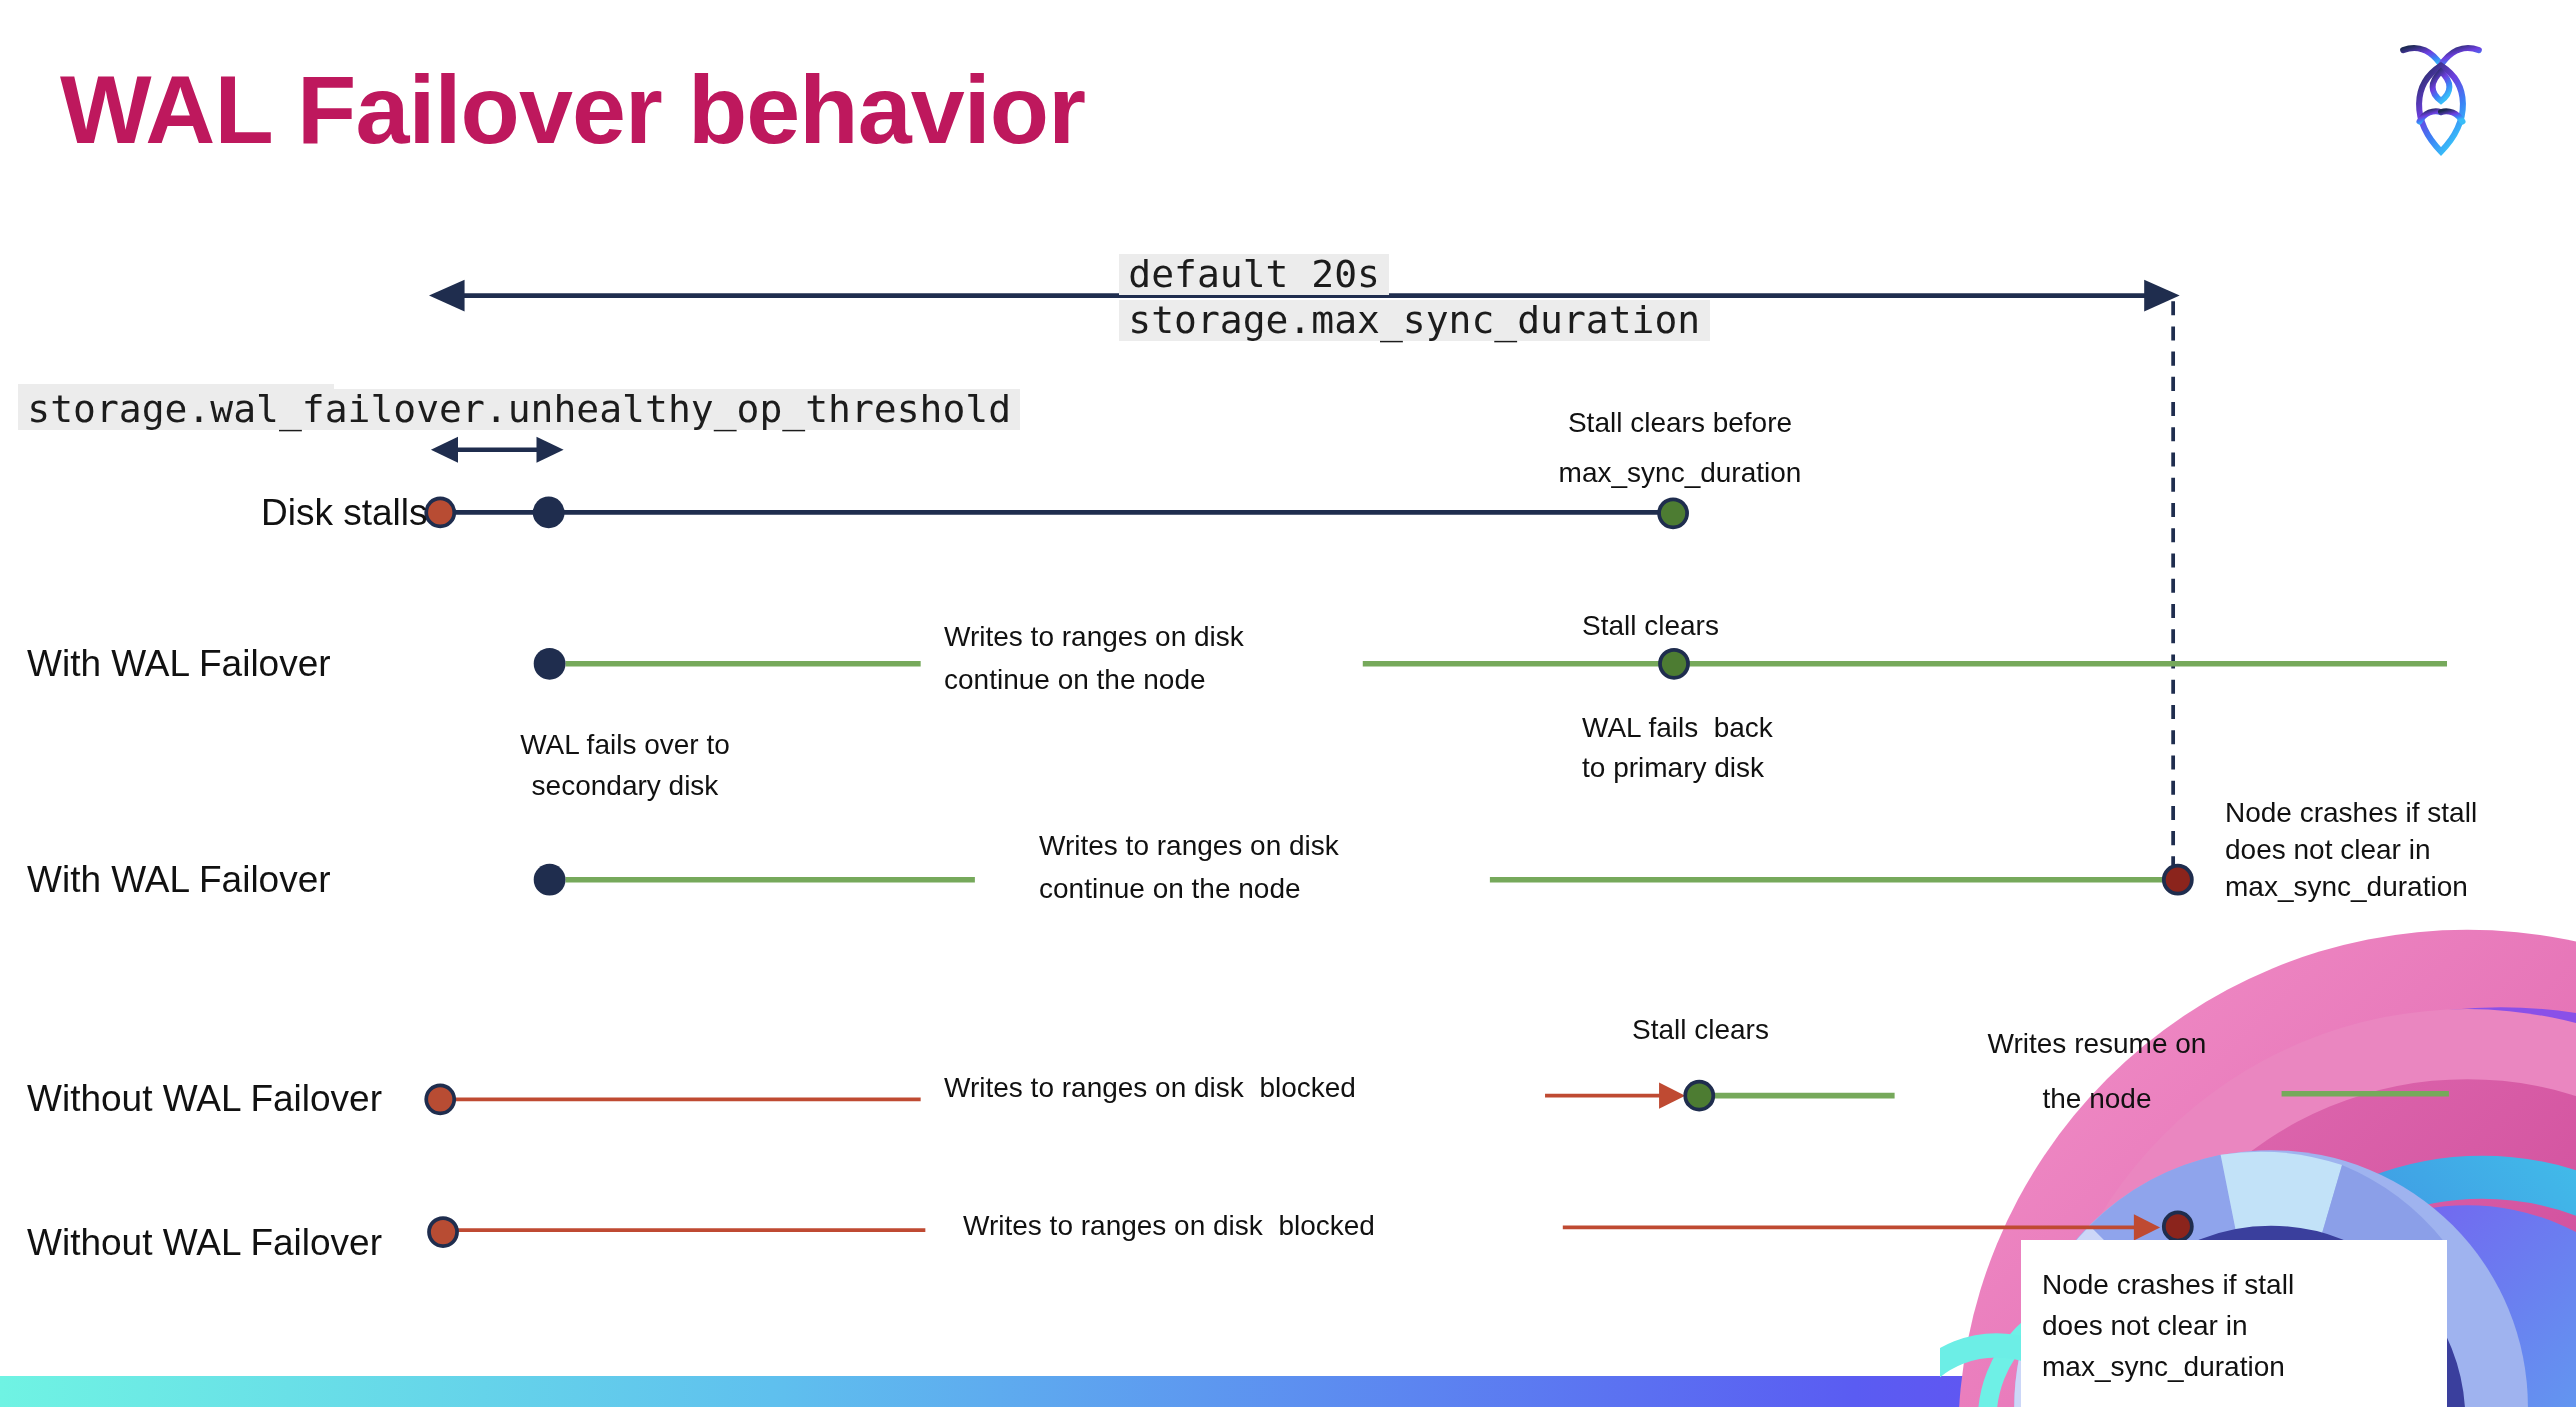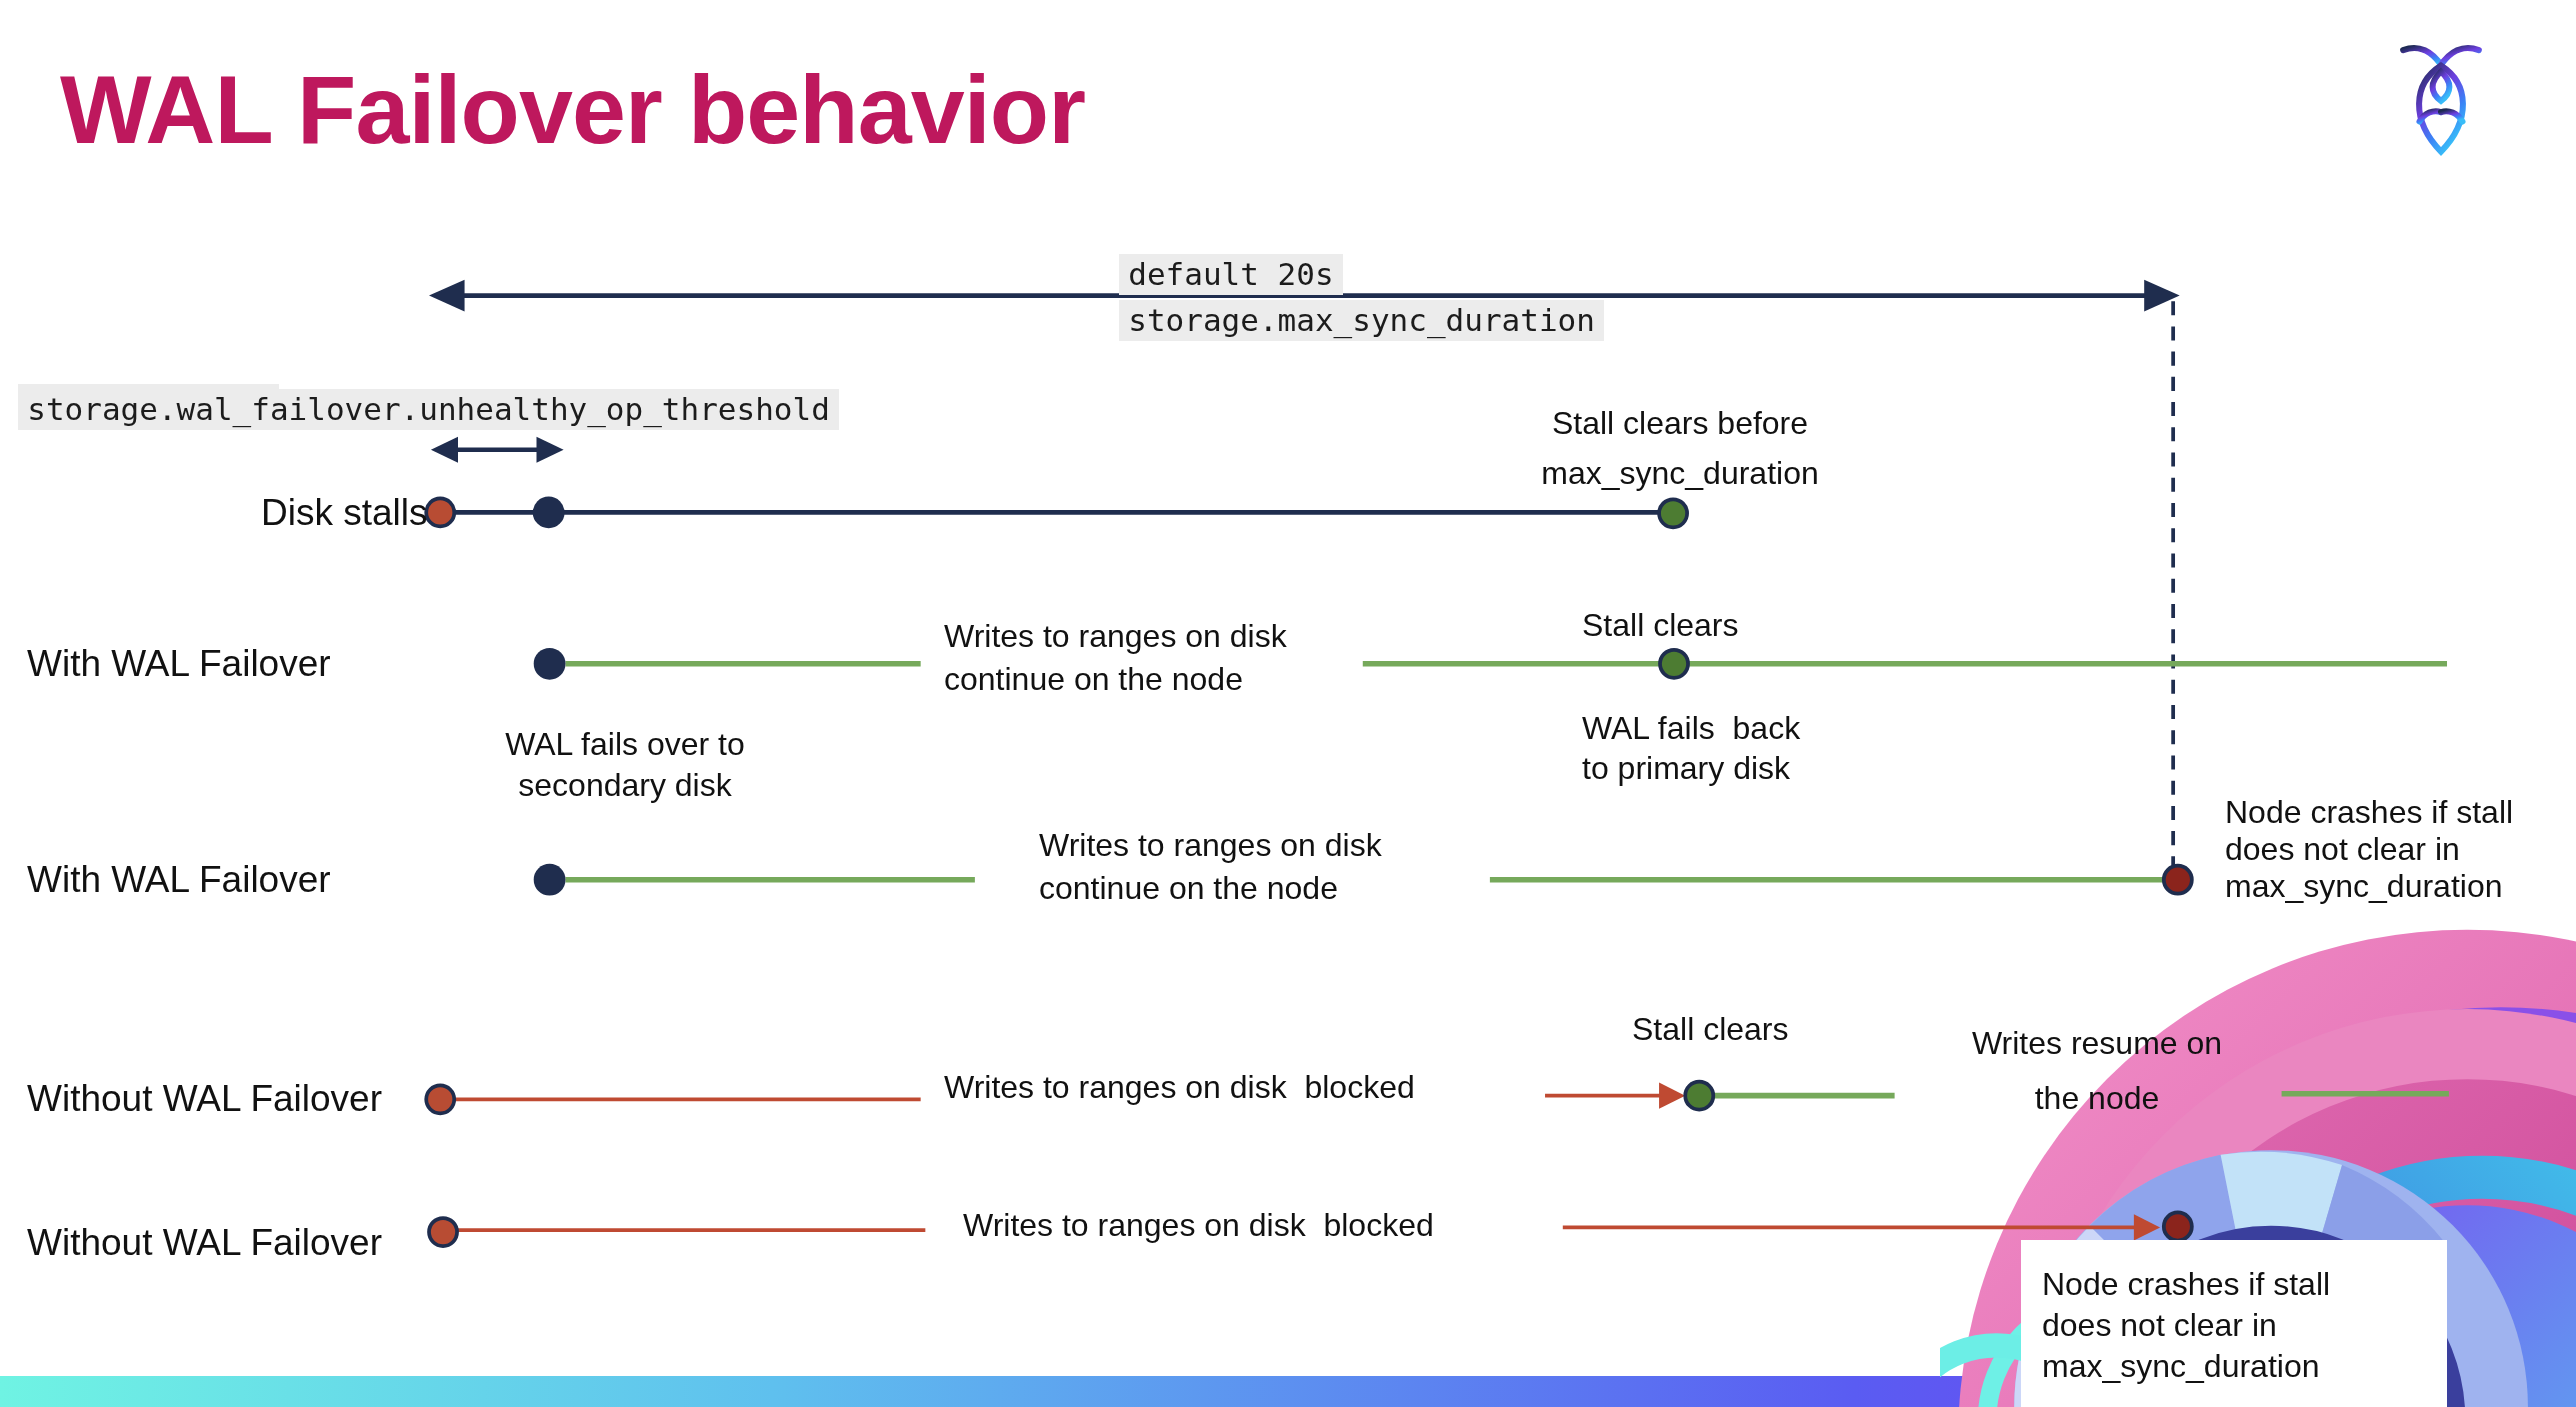--- a/index.html
+++ b/index.html
@@ -1,22 +1,22 @@
 <!DOCTYPE html>
 <html style="font-size:15px"><head>
 <meta charset="utf-8">
 <style>
   html,body{margin:0;padding:0;}
   body{width:2576px;height:1408px;position:relative;overflow:hidden;background:#ffffff;
        font-family:"Liberation Sans", sans-serif;color:#111111;}
   .abs{position:absolute;}
   .title{font-size:97px;font-weight:800;letter-spacing:-0.9px;color:#be185d;white-space:nowrap;}
-  .body-text{font-size:32px;line-height:43px;color:#111111;white-space:pre-wrap;}
+  .body-text{font-size:28px;line-height:43px;color:#111111;white-space:pre-wrap;}
   .centered{text-align:center;}
-  .mono{font-family:"DejaVu Sans Mono", monospace;font-size:31px;line-height:37px;
+  .mono{font-family:"DejaVu Sans Mono", monospace;font-size:38px;line-height:37px;
         background:#ececec;padding:1.9px 9.3px;white-space:nowrap;display:inline-block;color:#1c1c1c;}
   .whitebox{background:#ffffff;}
   .bottom-bar{left:0;top:1376px;width:2576px;height:32px;
       background:linear-gradient(90deg,#6ff3e3 0%,#5fc0ee 30%,#5a5cf2 72%,#7c3bf2 100%);}
   svg{display:block;}
 </style>
 </head>
 <body>
 
 <div class="abs bottom-bar"></div>

